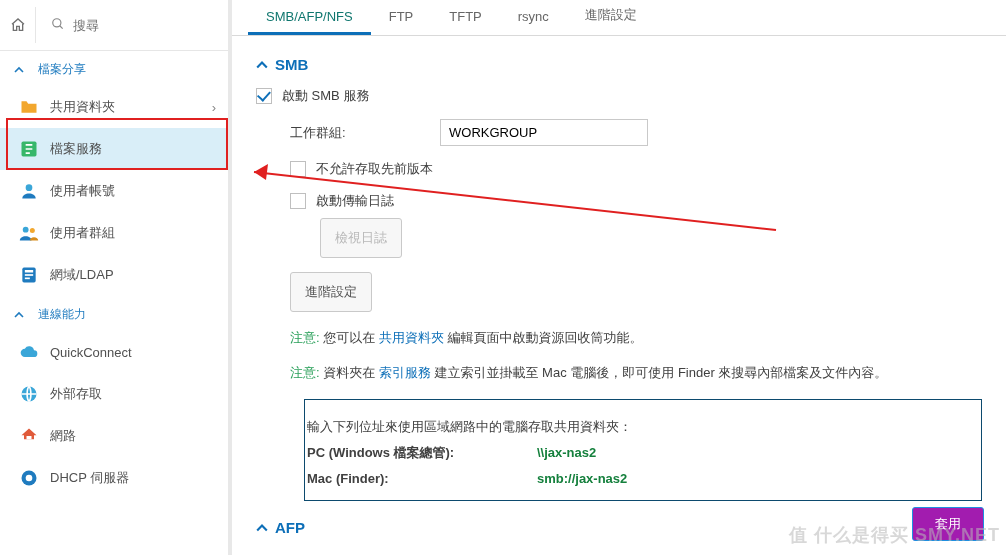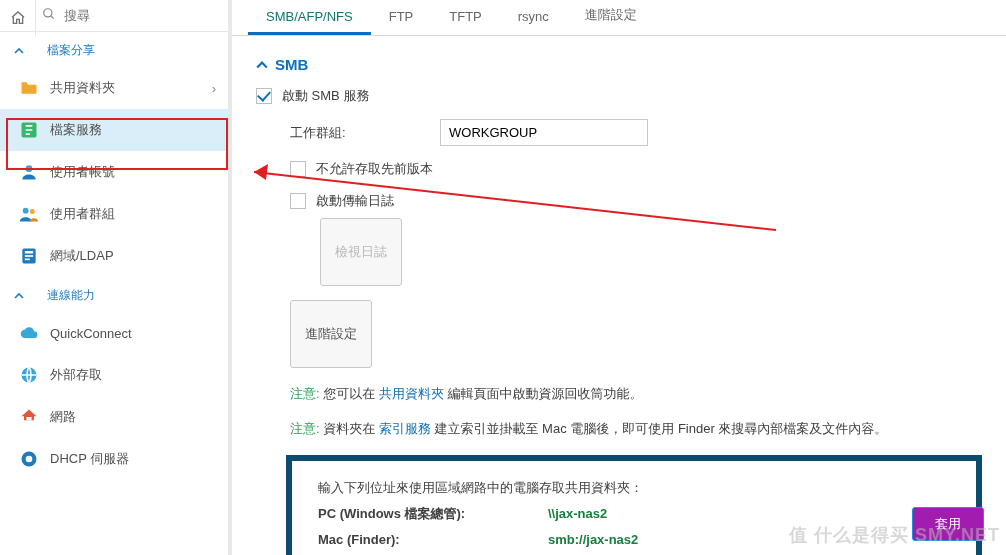--- a/index.html
+++ b/index.html
@@ -2,27 +2,27 @@
 <html><head>
 <meta charset="utf-8">
 <style>
   * { box-sizing: border-box; margin: 0; padding: 0; }
   body { font-family: "Microsoft JhengHei", "PingFang TC", Arial, sans-serif; font-size: 13px; color: #404040; background: #fff; width: 1006px; height: 555px; overflow: hidden; position: relative; }
 
   .layout { display: flex; height: 100%; }
 
   
   .sidebar { width: 232px; border-right: 4px solid #e8e8e8; display: flex; flex-direction: column; }
-  .search-row { display: flex; align-items: flex-start; border-bottom: 1px solid #e6e6e6; height: 32px; }
+  .search-row { display: flex; align-items: center; border-bottom: 1px solid #e6e6e6; height: 51px; gap: 9px; }
   .home-btn { width: 36px; height: 36px; display: flex; align-items: center; justify-content: center; border-right: 1px solid #e6e6e6; cursor: pointer; }
   .search-box { flex: 1; display: flex; align-items: center; height: 100%; padding: 0 6px; }
   .search-box input { border: none; outline: none; font-size: 13px; width: 100%; padding: 4px 4px; }
   .search-box .mag { margin-right: 4px; color: #888; }
 
-  .group-header { display: flex; align-items: center; gap: 23px; color: #1f7bbf; font-size: 12px; padding: 10px 12px 8px 14px; cursor: pointer; }
+  .group-header { display: flex; align-items: center; gap: 14px; color: #1f7bbf; font-size: 12px; padding: 10px 12px 8px 14px; cursor: pointer; }
   .group-header .chev { width: 10px; height: 10px; display: inline-block; }
 
   .nav-item { display: flex; align-items: center; gap: 10px; padding: 10px 12px 10px 18px; cursor: pointer; color: #505050; position: relative; }
   .nav-item.active { background: #d9eef8; }
   .nav-item .ico { width: 22px; height: 22px; display: flex; align-items: center; justify-content: center; flex: none; }
   .nav-item .caret { margin-left: auto; color: #888; }
 
   .highlight-box { position: absolute; border: 2px solid #e02020; left: 6px; top: 118px; width: 222px; height: 52px; pointer-events: none; z-index: 5; }
 
   
@@ -38,29 +38,29 @@
   .row { display: flex; align-items: center; margin-bottom: 14px; }
   .row.indent1 { padding-left: 34px; }
   .row.indent2 { padding-left: 64px; }
 
   .chk { width: 16px; height: 16px; border: 1px solid #bfbfbf; display: inline-flex; align-items: center; justify-content: center; margin-right: 10px; cursor: pointer; background: #fff; }
   .chk.checked::after { content: ""; width: 10px; height: 6px; border-left: 2px solid #0d6fb8; border-bottom: 2px solid #0d6fb8; transform: rotate(-48deg) translate(1px,-1px); }
 
   .field-label { width: 150px; }
   .text-input { border: 1px solid #c9c9c9; padding: 5px 8px; width: 208px; font-size: 13px; }
 
-  .btn { border: 1px solid #c9c9c9; background: #f7f7f7; padding: 24px 14px; border-radius: 3px; font-size: 13px; cursor: pointer; color: #505050; }
+  .btn { border: 1px solid #c9c9c9; background: #f7f7f7; padding: 10px 14px; border-radius: 3px; font-size: 13px; cursor: pointer; color: #505050; }
   .btn.disabled { color: #b8b8b8; cursor: default; }
   .btn.primary { background: #a21caf; border-color: #1f8fe0; color: #fff; padding: 7px 22px; }
 
   .note { margin: 10px 0 0 34px; line-height: 1.9; }
   .note .warn { color: #2aa05a; }
   .link { color: #0d6fb8; cursor: pointer; }
 
-  .addrbox { border: 6px solid #0c4a6e; margin: 14px 0 8px 30px; padding: 14px 26px 8px; line-height: 2.0; }
+  .addrbox { border: 1px solid #0c4a6e; margin: 14px 0 8px 48px; padding: 14px 2px 8px; line-height: 2.0; }
   .addrbox .kv { display: flex; }
   .addrbox .kv .k { width: 230px; font-weight: bold; }
   .addrbox .kv .v { color: #15803d; font-weight: bold; }
 
   .footer { position: absolute; right: 22px; bottom: 14px; }
 
   
   .arrow-svg { position: absolute; left: 236px; top: 140px; width: 560px; height: 110px; pointer-events: none; z-index: 6; }
 
   .watermark { position: absolute; right: 6px; bottom: 8px; font-size: 18px; color: #b9b9b9; font-weight: bold; letter-spacing: 1px; opacity: .55; pointer-events:none;}

